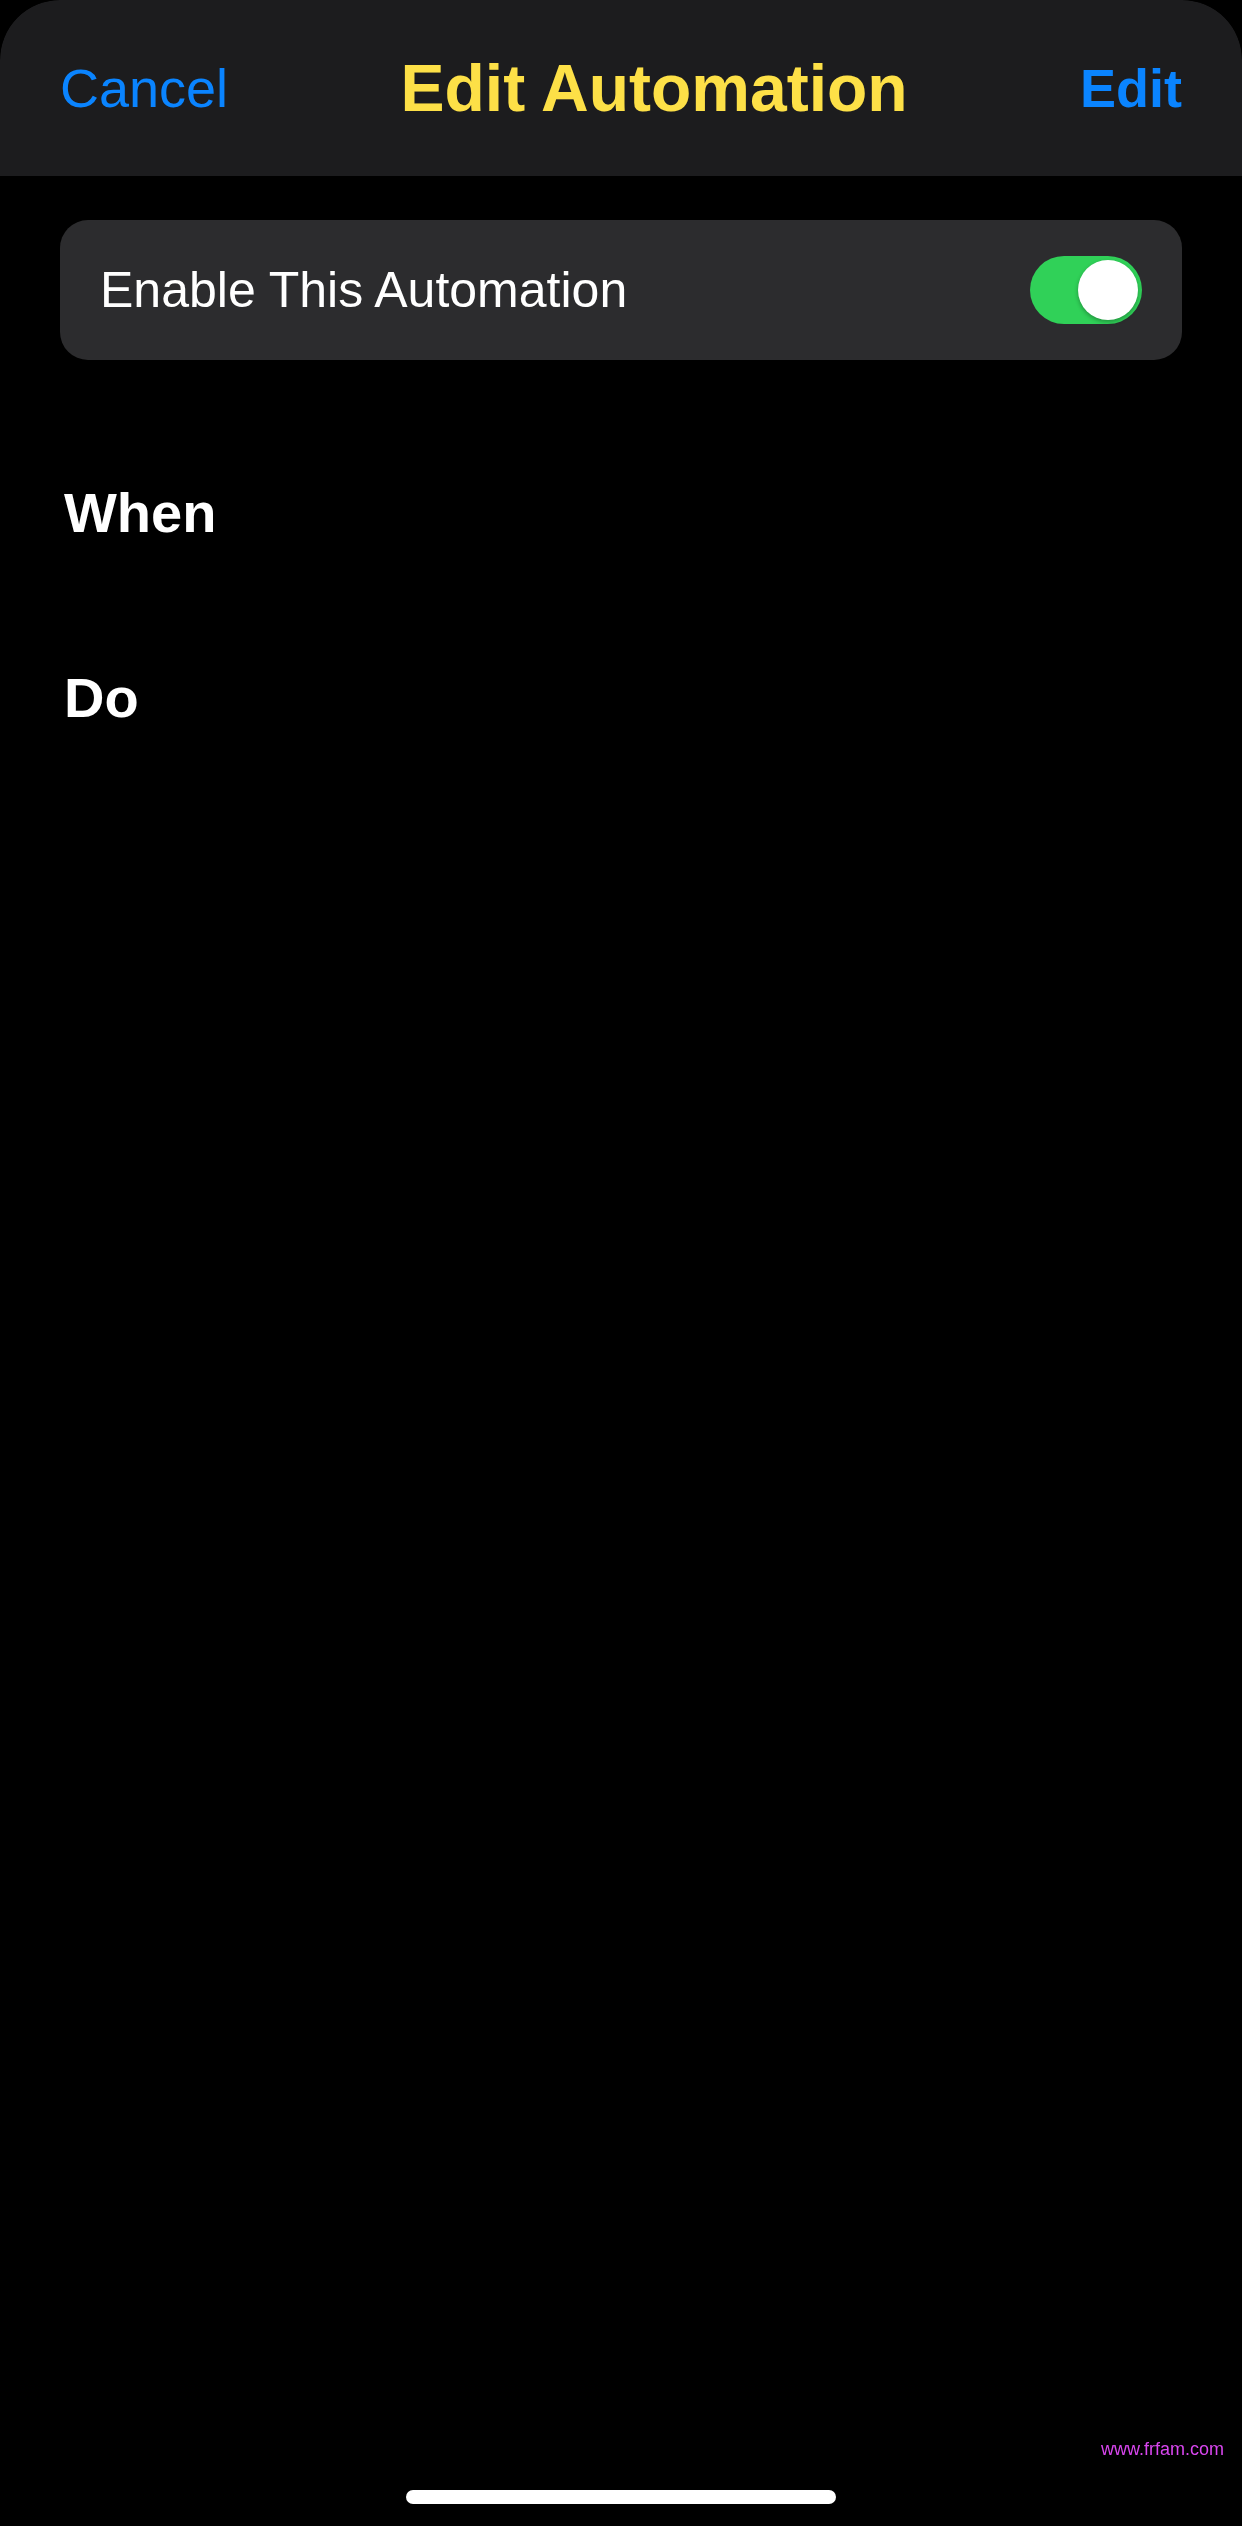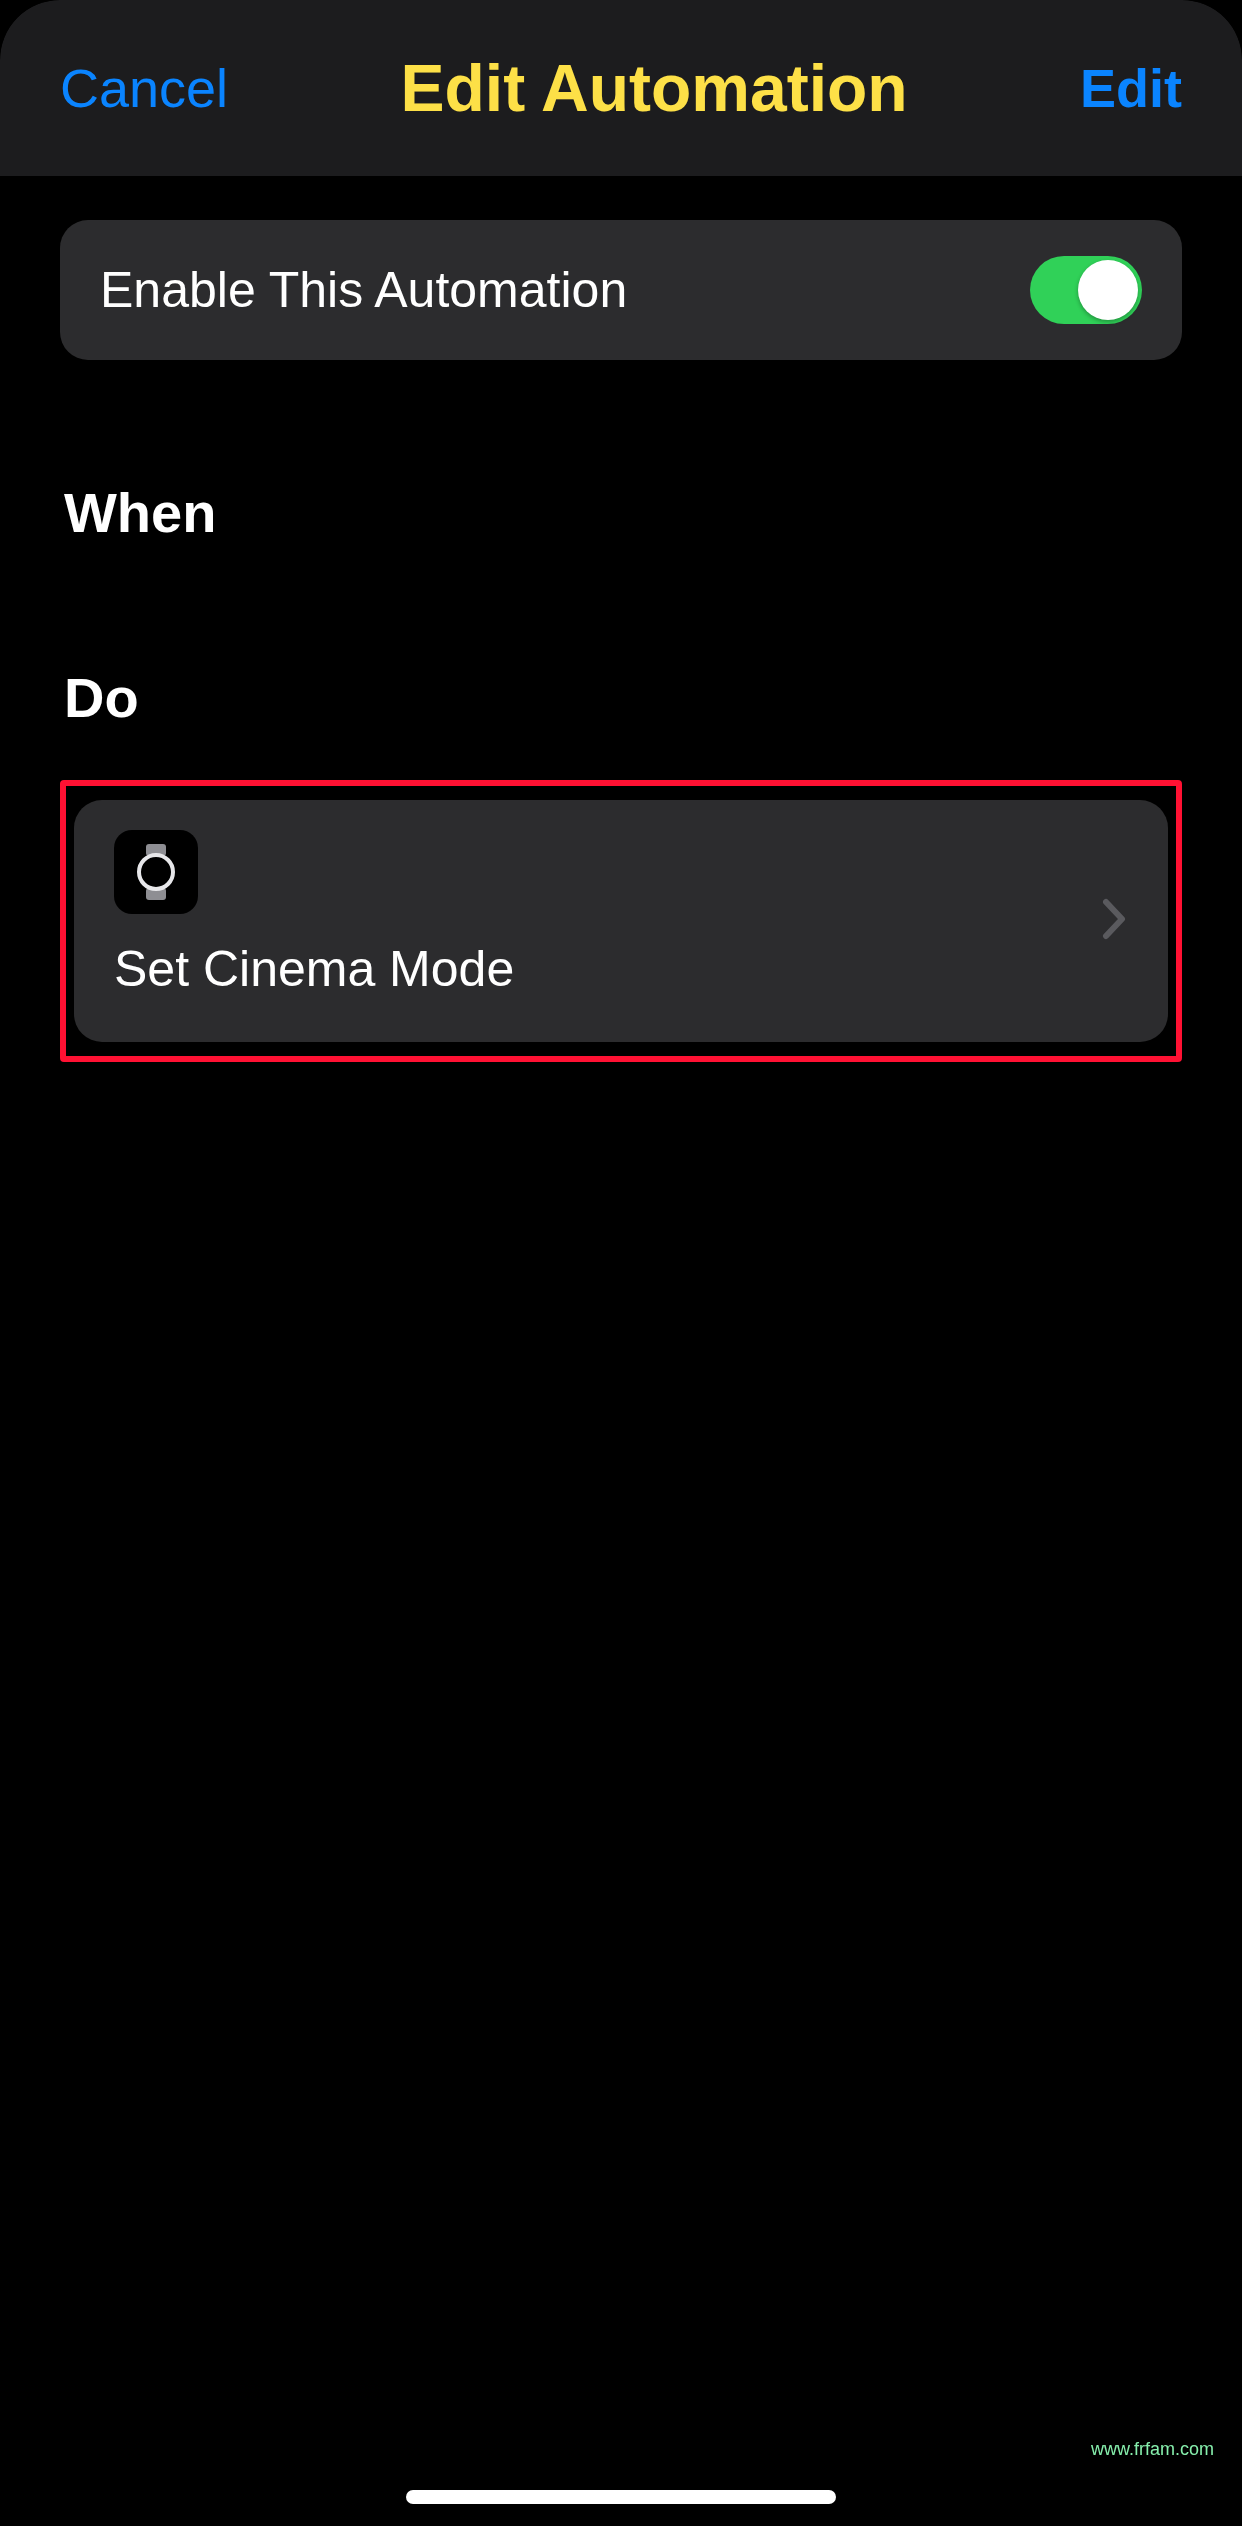--- a/index.html
+++ b/index.html
@@ -59,22 +59,22 @@
 
   .highlight-box { border:6px solid #ff1133; border-radius:4px; padding:14px 8px; margin-top:40px; }
 
   
   .home-indicator {
     position:absolute; bottom:22px; left:50%; transform:translateX(-50%);
     width:430px; height:14px; background:#fff; border-radius:14px;
   }
 
   .watermark {
-    position:absolute; right:28px; bottom:66px;
-    font-size:18px; color:#86efac;
+    position:absolute; right:18px; bottom:66px;
+    font-size:18px; color:#d946ef;
   }
 </style>
 </head>
 <body>
 
 <div class="screen">
 
   <div class="navbar">
     <span class="nav-btn">Cancel</span>
     <span class="nav-title">Edit Automation</span>
@@ -89,37 +89,18 @@
         <div class="switch">
           <div class="knob"></div>
         </div>
       </div>
     </div>
 
     <div class="section-header">When</div>
 
     <div class="section-header">Do</div>
 
-    <div class="highlight-box">
-      <div class="do-cell">
-        <div class="do-top">
-          <span class="watch-app-icon">
-            <svg width="50" height="60" viewBox="0 0 50 60">
-              <rect x="15" y="2" width="20" height="12" rx="3" fill="#8e8e93"></rect>
-              <rect x="15" y="46" width="20" height="12" rx="3" fill="#8e8e93"></rect>
-              <circle cx="25" cy="30" r="17" fill="none" stroke="#e7e7ea" stroke-width="4"></circle>
-            </svg>
-          </span>
-        </div>
-        <span class="do-title">Set Cinema Mode</span>
-        <span class="do-chevron">
-          <svg width="26" height="42" viewBox="0 0 26 42">
-              <path d="M4 4 L20 21 L4 38" fill="none" stroke="currentColor" stroke-width="6" stroke-linecap="round" stroke-linejoin="round"></path>
-            </svg>
-        </span>
-      </div>
-    </div>
 
   </div>
 
   <div class="watermark">www.frfam.com</div>
   <div class="home-indicator"></div>
 </div>
 
 </body></html>

